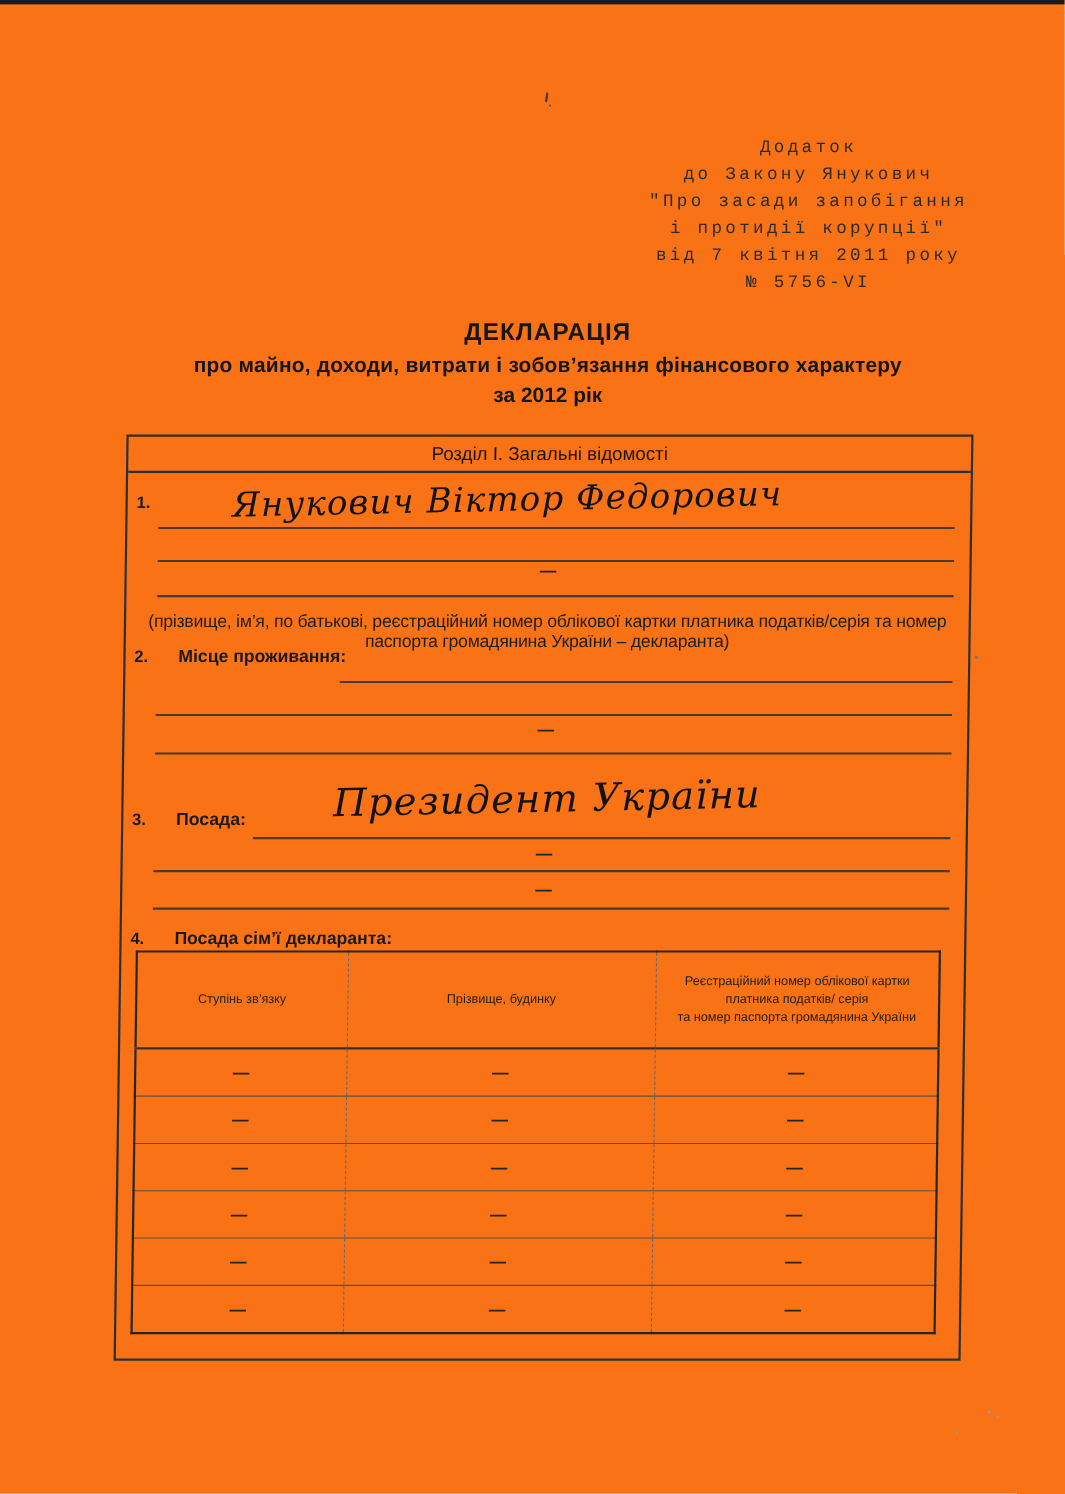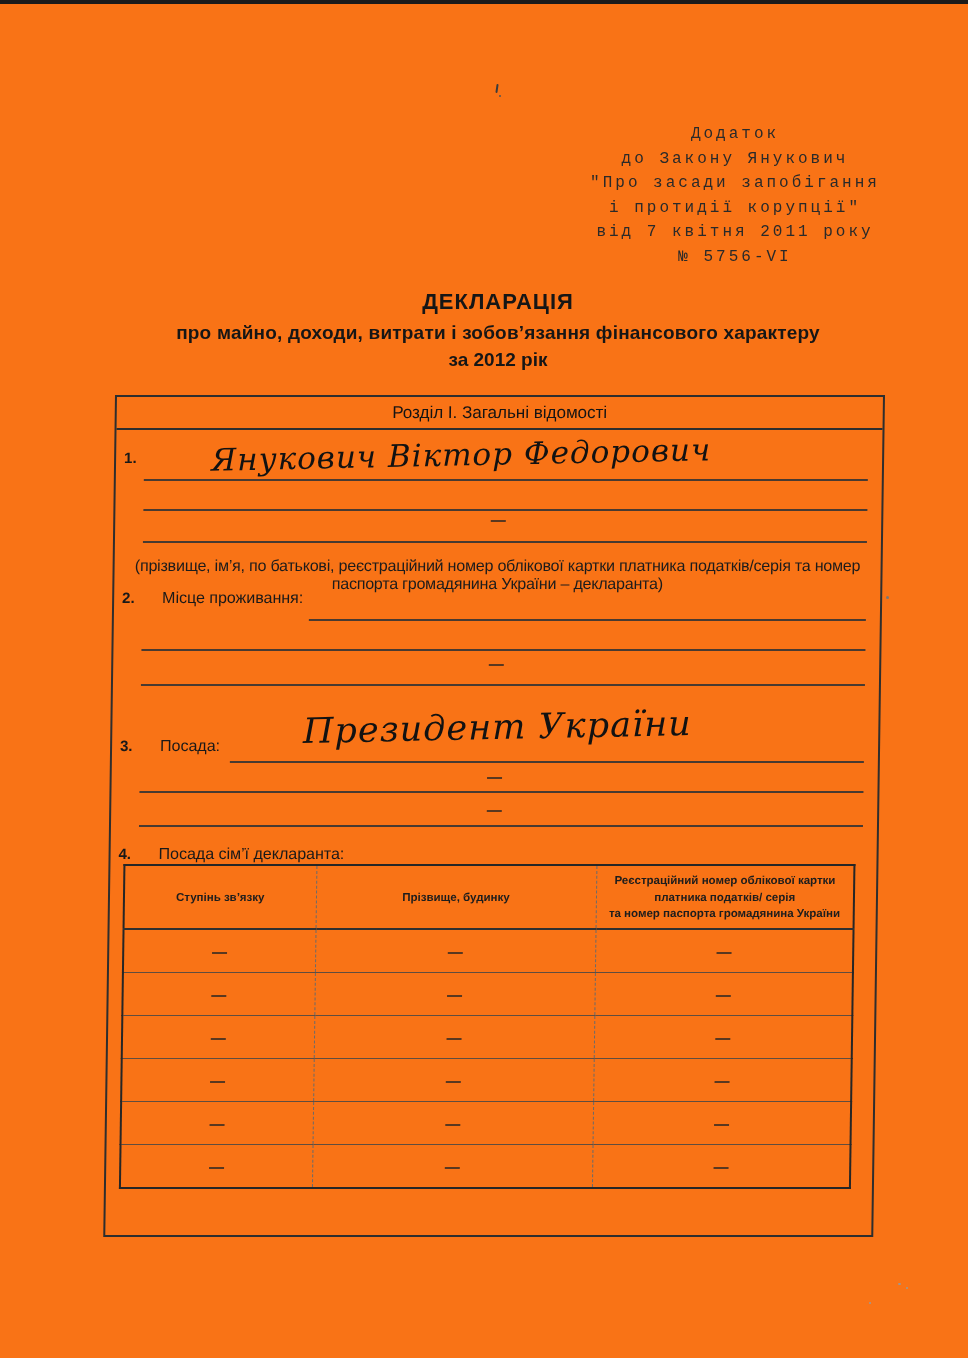--- a/index.html
+++ b/index.html
@@ -27,38 +27,38 @@
   .form{
     position:absolute;left:115px;top:395px;width:766px;height:838px;
     border:2px solid #2e2e2e;transform:skewX(-0.8deg);transform-origin:top left;
     background:transparent;
   }
   .section-header{
     position:absolute;top:0;left:0;right:0;height:31px;border-bottom:2px solid #2e2e2e;
     text-align:center;font-weight:normal;font-size:17px;line-height:31px;color:#141414;
   }
   .num{position:absolute;font-weight:bold;font-size:15px;color:#191919;}
-  .label{position:absolute;font-weight:normal;font-size:16px;color:#191919;}
+  .label{position:absolute;font-weight:bold;font-size:16px;color:#191919;}
   .hw{
     position:absolute;font-family:"DejaVu Serif",serif;font-style:italic;color:#121212;
     white-space:nowrap;letter-spacing:1px;transform:rotate(-1.2deg);text-align:center;
   }
   .rule{position:absolute;height:0;border-bottom:2px solid rgba(52,52,52,.9);}
   .dash-line{position:absolute;left:0;right:0;text-align:center;font-weight:bold;font-size:15px;color:#242424;}
   .note{position:absolute;left:0;right:0;text-align:center;color:#1c1c1c;}
   .note-1{top:160px;font-size:16px;letter-spacing:-0.2px;}
   .note-2{top:291px;font-size:11px;}
   
   table.family{
     position:absolute;left:13px;top:467px;width:730px;border-collapse:collapse;table-layout:fixed;
     border:2px solid #262626;
   }
   table.family th{
-    height:58px;font-weight:bold;font-size:11.5px;color:#1d1d1d;vertical-align:middle;
-    text-align:center;padding:2px 6px;border-bottom:2px solid #303030;line-height:1.45;margin-left:12px;
+    height:58px;font-weight:normal;font-size:11.5px;color:#1d1d1d;vertical-align:middle;
+    text-align:center;padding:14px 6px;border-bottom:2px solid #303030;line-height:1.45;margin-left:12px;
   }
   table.family td{
     height:42px;text-align:center;vertical-align:middle;padding:0 4px;
     border-top:1px solid rgba(70,70,70,.85);font-size:15px;font-weight:bold;color:#242424;
   }
   table.family th + th, table.family td + td{border-left:1px dashed #6b6b6b;}
   .reg-head{font-size:10.5px;line-height:1.5;}
   td.hw-cell{font-family:"DejaVu Serif",serif;font-style:italic;font-weight:normal;color:#121212;letter-spacing:1px;}
   td.rel-cell{font-size:27px;transform:rotate(-1deg);}
   td.name-cell{font-size:28px;transform:rotate(-0.5deg);}

